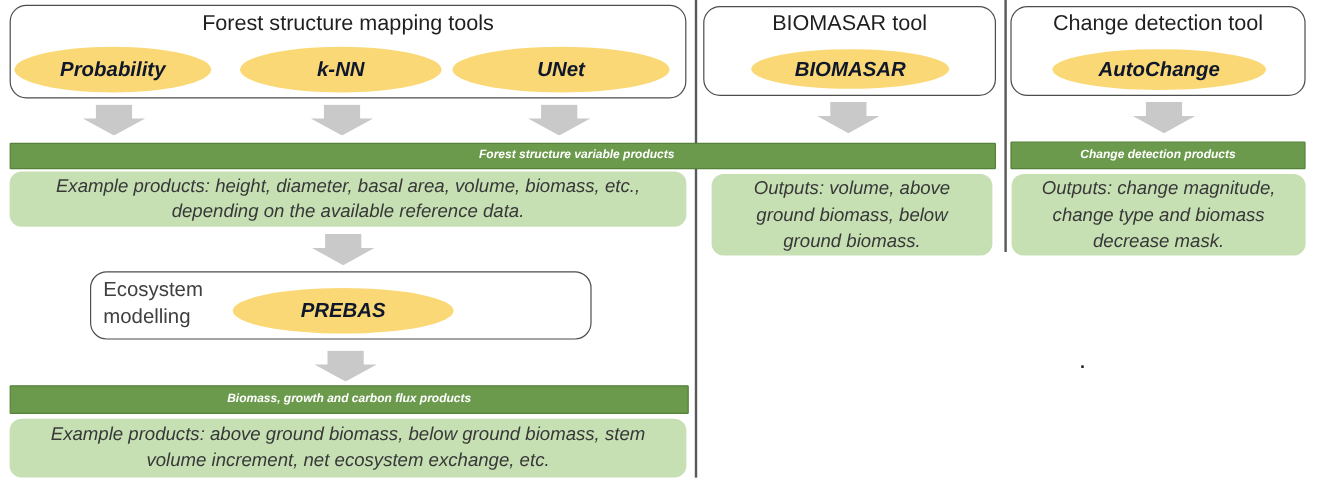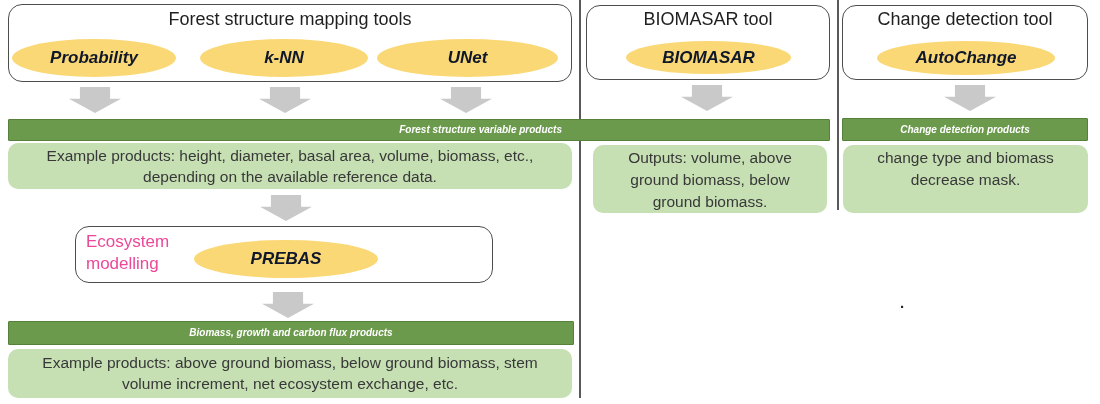--- a/index.html
+++ b/index.html
@@ -32,22 +32,22 @@
   }
   .bar-text{
     position:absolute;top:0;font-style:italic;font-weight:bold;font-size:10px;color:#ffffff;
     line-height:20px;white-space:nowrap;
   }
   .bar-text.center{left:0;right:0;text-align:center;}
   .lightbox{
     position:absolute;background:var(--light-green,#C6E0B4);border-radius:10px;
     box-sizing:border-box;z-index:1;color:#383838;font-size:15.5px;text-align:center;
   }
-  .lightbox .line{display:block;line-height:21px;}
-  .eco-label{position:absolute;z-index:2;font-size:17px;color:#ec4899;}
+  .lightbox .line{display:block;line-height:21px;font-style:italic;}
+  .eco-label{position:absolute;z-index:2;font-size:17px;color:#404040;}
   .eco-label .line{display:block;line-height:22px;}
   .stray{position:absolute;z-index:2;font-size:15px;line-height:15px;color:#262626;font-weight:bold;}
 </style>
 </head>
 <body>
 
 <div class="stage">
 
   
   <div class="divider" style="left:579px;top:0;height:398px;"></div>
@@ -132,20 +132,21 @@
       <span>AutoChange</span>
     </div>
 
     <div class="arrow" style="left:944px;top:85px;"></div>
 
     <div class="bar" style="left:842px;top:118px;width:246px;height:23px;">
       <span class="bar-text center" style="line-height:21px;">Change detection products</span>
     </div>
 
     <div class="lightbox" style="left:843px;top:145px;width:245px;height:68px;padding-top:2px;">
+      <span class="line" style="line-height:22px;">Outputs: change magnitude,</span>
       <span class="line" style="line-height:22px;">change type and biomass</span>
       <span class="line" style="line-height:22px;">decrease mask.</span>
     </div>
 
     <span class="stray" style="left:900px;top:295px;">.</span>
   </div>
 
 </div>
 
 </body></html>

